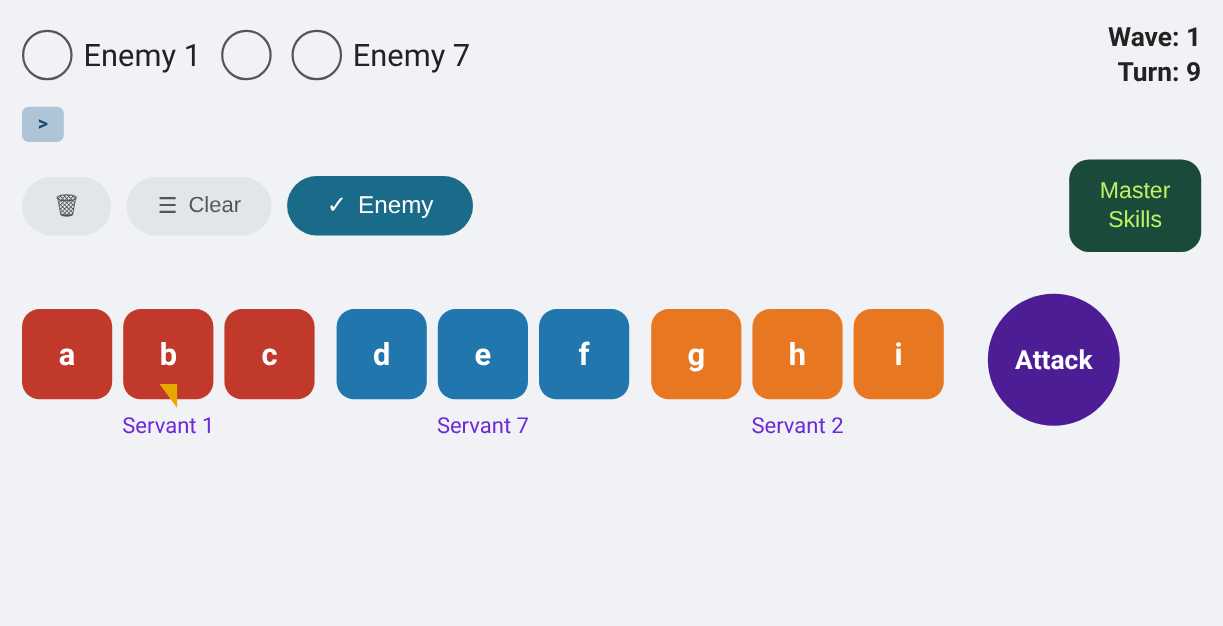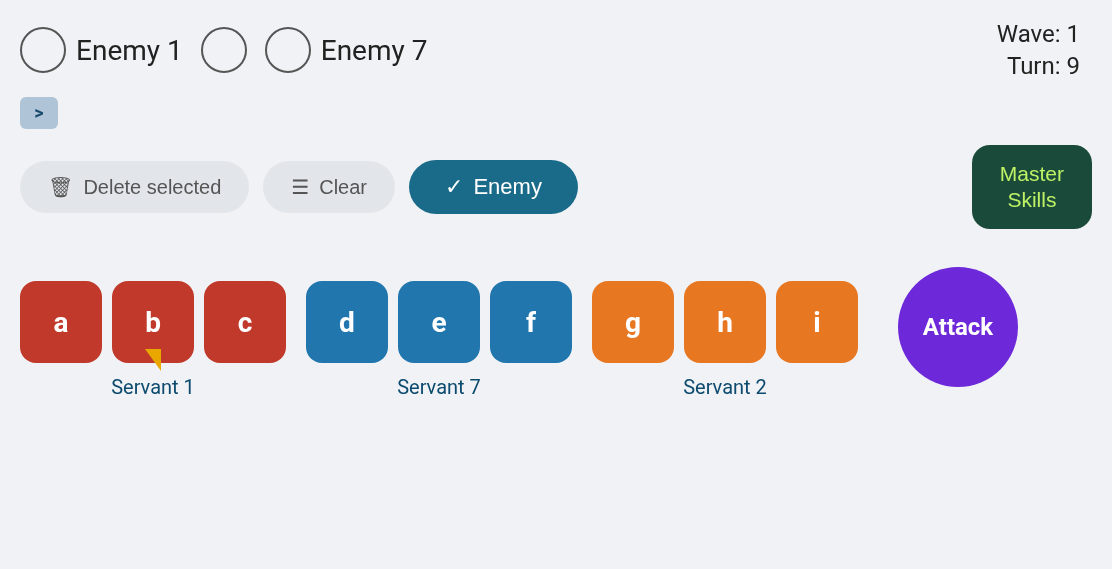--- a/index.html
+++ b/index.html
@@ -9,21 +9,21 @@
       width: 1112px;
       height: 569px;
       overflow: hidden;
       position: relative;
     }
 
     
     .top-bar {
       display: flex;
       align-items: center;
-      padding: 18px 32px 10px 20px;
+      padding: 18px 20px 10px 20px;
       gap: 18px;
     }
     .enemy-item {
       display: flex;
       align-items: center;
       gap: 10px;
     }
     .enemy-circle {
       width: 46px;
       height: 46px;
@@ -33,21 +33,21 @@
     }
     .enemy-label {
       font-size: 28px;
       font-weight: 400;
       color: #222;
     }
     .wave-turn-info {
       margin-left: auto;
       text-align: right;
       font-size: 24px;
-      font-weight: 400;
+      font-weight: 700;
       color: #222;
       line-height: 1.35;
     }
 
     
     .arrow-btn {
       margin: 4px 20px 8px 20px;
       width: 38px;
       height: 32px;
       background: #b0c4d8;
@@ -156,29 +156,29 @@
       color: #fff;
       cursor: pointer;
       position: relative;
     }
     .card.red { background: #c0392b; }
     .card.blue { background: #2176ae; }
     .card.orange { background: #e87722; }
 
     .servant-name {
       font-size: 20px;
-      color: #0c4a6e;
+      color: #6d28d9;
       text-align: center;
     }
 
     .attack-circle {
       width: 120px;
       height: 120px;
       border-radius: 50%;
-      background: #6d28d9;
+      background: #4c1d95;
       display: flex;
       align-items: center;
       justify-content: center;
       font-size: 24px;
       font-weight: bold;
       color: #fff;
       cursor: pointer;
       margin-left: 40px;
       margin-bottom: 12px;
     }
@@ -217,21 +217,20 @@
   </div>
 </div>
 
 <div class="arrow-btn">
   <span>&gt;</span>
 </div>
 
 <div class="action-bar">
   <button class="btn-delete">
     <span class="trash-icon">🗑</span>
-    <span>Delete selected</span>
   </button>
   <button class="btn-clear">
     <span class="lines-icon">☰</span>
     <span>Clear</span>
   </button>
   <button class="btn-done">
     <span>✓</span>
     <span>Enemy</span>
   </button>
   <button class="btn-master">

